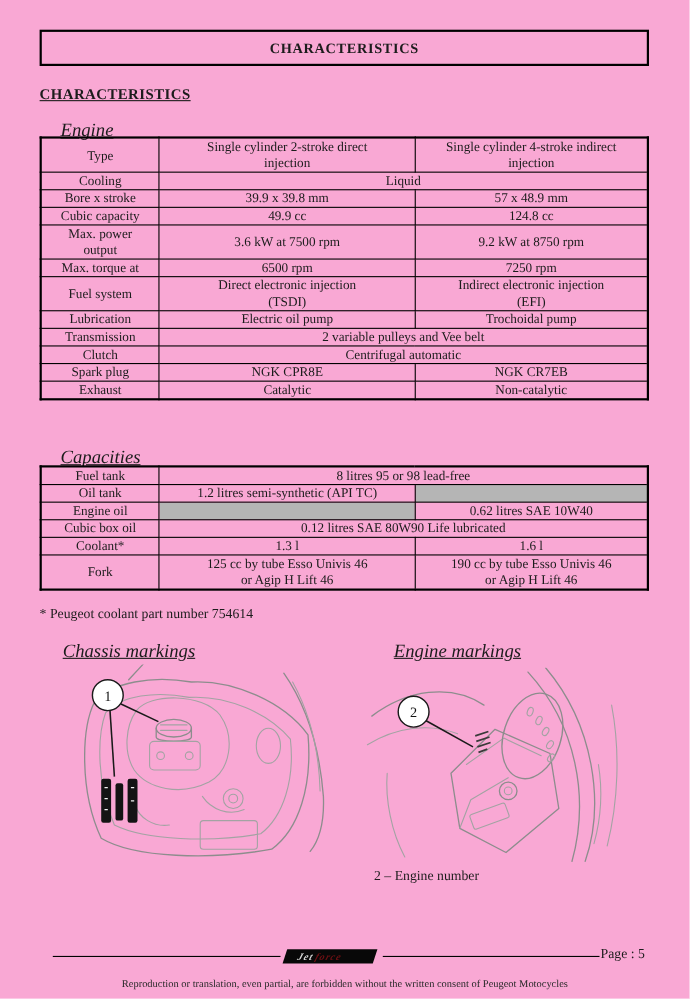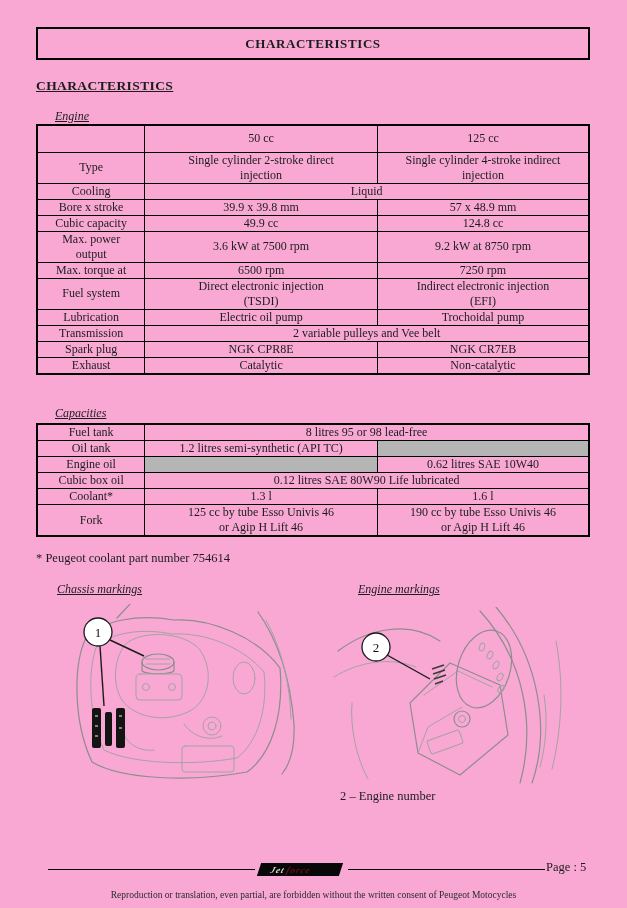--- a/index.html
+++ b/index.html
@@ -12,21 +12,21 @@
   .header-box{
     left:36px;top:27px;width:550px;height:29px;border:2px solid #000;
     display:flex;align-items:center;justify-content:center;
     font-weight:bold;font-size:13px;letter-spacing:0.6px;
   }
   .section-title{
     left:36px;top:78px;font-weight:bold;font-size:13.5px;letter-spacing:0.4px;
     text-decoration:underline;
   }
   .sub-heading{
-    font-style:italic;font-size:12px;text-decoration:underline;
+    font-style:italic;font-size:17px;text-decoration:underline;
   }
   
   table.doc{
     position:absolute;border-collapse:collapse;width:554px;left:36px;
     font-size:12px;line-height:15px;table-layout:fixed;
   }
   table.doc td, table.doc th{
     border:1px solid #000;text-align:center;vertical-align:middle;
     padding:0 3px;font-weight:normal;overflow:hidden;
   }
@@ -74,25 +74,20 @@
 
   <div class="abs sub-heading" style="left:55px;top:109px;">Engine</div>
 
   <table class="doc" style="top:124px;">
     <colgroup>
         <col class="col-label">
         <col class="col-v1">
         <col class="col-v2">
       </colgroup>
     <tbody>
-        <tr class="h28">
-      <th></th>
-      <th class="bold">50 cc</th>
-      <th class="bold">125 cc</th>
-    </tr>
     <tr class="h32">
       <td>Type</td>
       <td class="pre">Single cylinder 2-stroke direct
 injection</td>
       <td class="pre">Single cylinder 4-stroke indirect
 injection</td>
     </tr>
     <tr class="h17">
       <td>Cooling</td>
       <td colspan="2">Liquid</td>
@@ -126,20 +121,24 @@
 (EFI)</td>
     </tr>
     <tr class="h16">
       <td>Lubrication</td>
       <td>Electric oil pump</td>
       <td>Trochoidal pump</td>
     </tr>
     <tr class="h16">
       <td>Transmission</td>
       <td colspan="2">2 variable pulleys and Vee belt</td>
+    </tr>
+    <tr class="h16">
+      <td>Clutch</td>
+      <td colspan="2">Centrifugal automatic</td>
     </tr>
     <tr class="h16">
       <td>Spark plug</td>
       <td>NGK CPR8E</td>
       <td>NGK CR7EB</td>
     </tr>
     <tr class="h17">
       <td>Exhaust</td>
       <td>Catalytic</td>
       <td>Non-catalytic</td>

